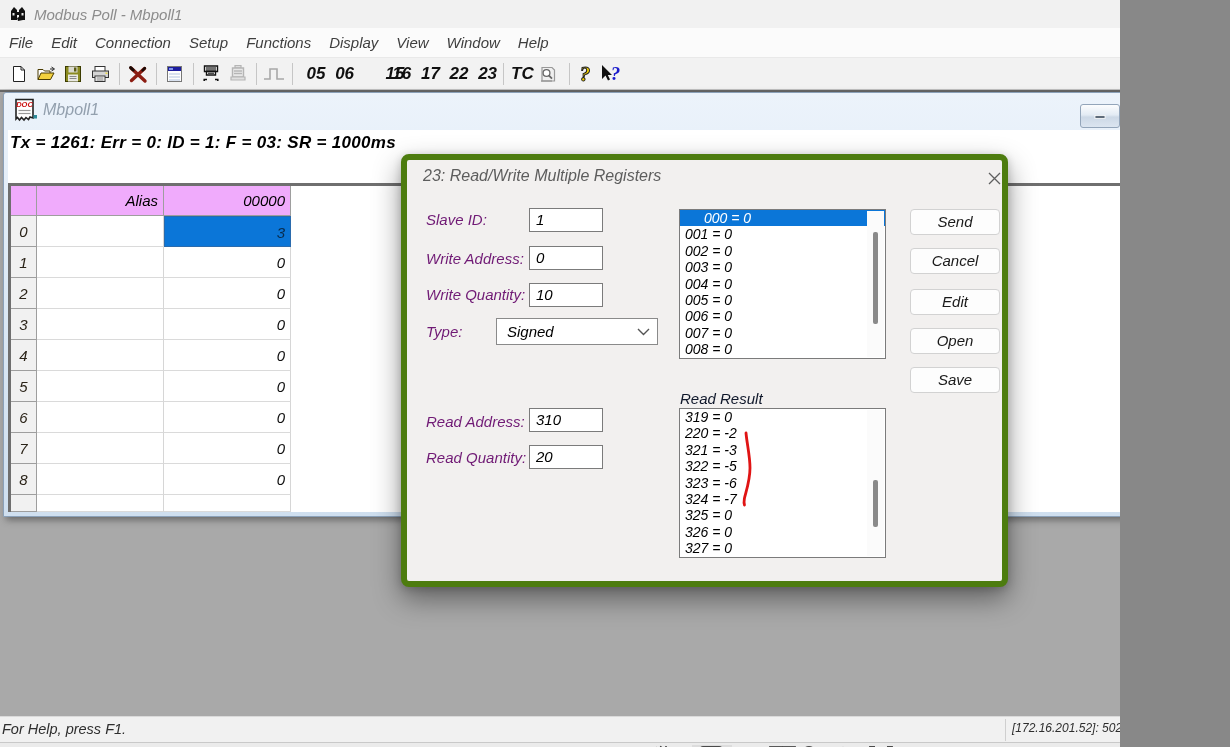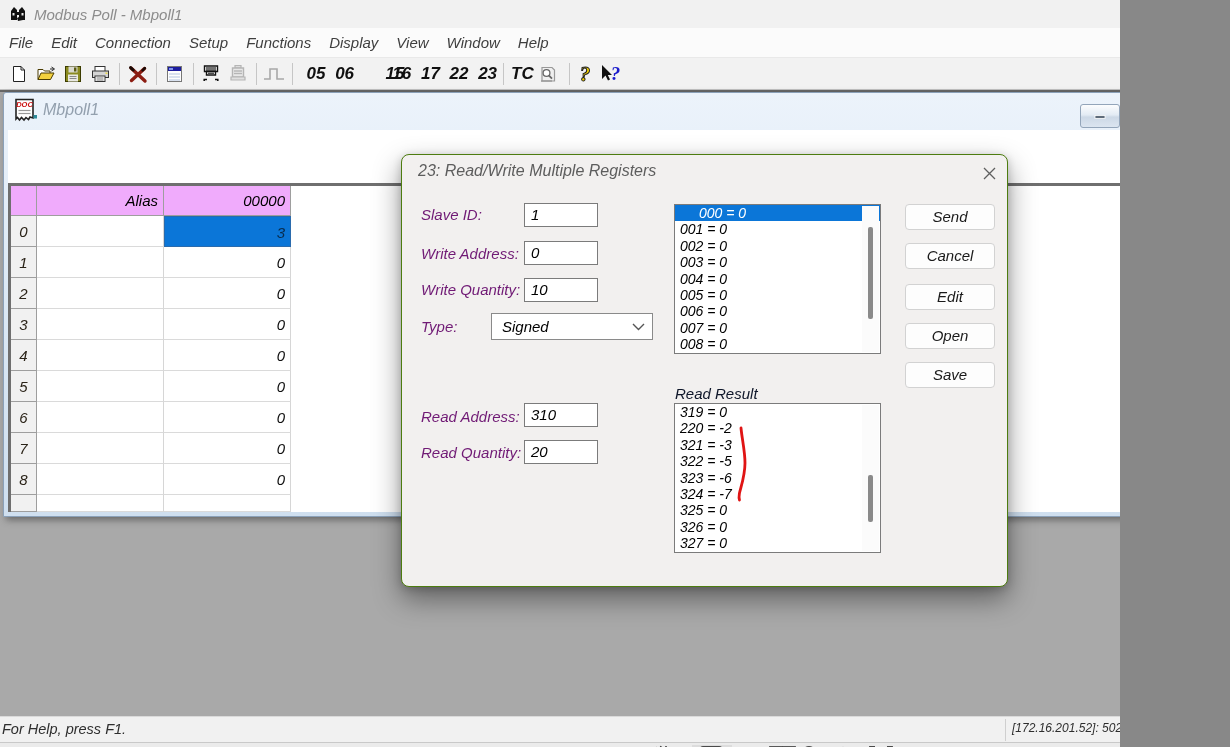--- a/index.html
+++ b/index.html
@@ -52,21 +52,21 @@
   #statusbar{left:0;top:716px;width:1230px;height:26px;background:#f1f1f1;border-top:1px solid #dadada;box-sizing:border-box;}
   #status-left{left:2px;top:4px;font-size:14.5px;color:#2e2e2e;white-space:nowrap;}
   #status-div{left:1005px;top:2px;width:1px;height:22px;background:#cfcfcf;}
   #status-right{left:1012px;top:4px;font-size:12px;color:#2e2e2e;white-space:nowrap;}
 
   
   #bottomstrip{left:0;top:742px;width:1230px;height:5px;background:#ebebeb;border-top:1px solid #c9c9c9;box-sizing:border-box;}
   .bicon{position:absolute;top:2px;}
 
   
-  #dialog{left:401px;top:154px;width:607px;height:433px;background:#f2f0ef;border:1px solid #4d7c0f;border-radius:8px;
+  #dialog{left:401px;top:154px;width:607px;height:433px;background:#f2f0ef;border:6px solid #4d7c0f;border-radius:8px;
           box-shadow:0 12px 28px rgba(0,0,0,.42),0 2px 8px rgba(0,0,0,.18);box-sizing:border-box;}
   #dialog-title{left:16px;top:7px;font-size:16px;color:#5d5d5d;white-space:nowrap;}
   #dialog-close{left:575px;top:6px;width:24px;height:24px;display:flex;align-items:center;justify-content:center;}
 
   .dlg-label{position:absolute;left:19px;font-size:15px;color:#701a75;white-space:nowrap;text-align:right;}
   .dlg-field{position:absolute;left:122px;width:74px;height:24px;border:1px solid #7b7b7b;background:#fff;box-sizing:border-box;
              font-size:15px;color:#000;padding:2px 0 0 6px;}
   #type-combo{left:89px;top:158px;width:162px;height:27px;border:1px solid #8a8a8a;background:#fff;box-sizing:border-box;}
   #type-value{left:10px;top:4px;font-size:15px;color:#000;}
 
@@ -250,20 +250,21 @@
           <rect x="4" y="4" width="5" height="3" fill="#5e6b7a"></rect>
         </svg>
       </div>
       <div class="capbtn" style="left:1161px">
         <svg width="12" height="10" viewBox="0 0 12 10">
           <path d="M2 1 L10 9 M10 1 L2 9" stroke="#5e6b7a" stroke-width="2.6"></path>
         </svg>
       </div>
 
       <div id="child-content" class="abs">
+        <div id="stats-line" class="abs">Tx = 1261: Err = 0: ID = 1: F = 03: SR = 1000ms</div>
 
         <div id="grid-topborder" class="abs"></div>
         <div id="grid-leftborder" class="abs"></div>
         <div id="gridwrap">
             <div class="gh" style="position: absolute; left: 3px; top: 56px; width: 26px; height: 30px;"></div>
             <div class="gh" style="position: absolute; left: 29px; top: 56px; width: 127px; height: 30px; text-align: right; padding: 6px 5px 0px 0px;">Alias</div>
             <div class="gh" style="position: absolute; left: 156px; top: 56px; width: 127px; height: 30px; text-align: right; padding: 6px 5px 0px 0px;">00000</div>
             <div class="grownum" style="position: absolute; left: 3px; top: 86px; width: 26px; height: 31px; padding: 7px 0px 0px;">0</div>
             <div class="gcell" style="position: absolute; left: 29px; top: 86px; width: 127px; height: 31px;"></div>
             <div class="gcell sel" style="position: absolute; left: 156px; top: 86px; width: 127px; height: 31px; padding: 7px 5px 0px 0px;">3</div>

